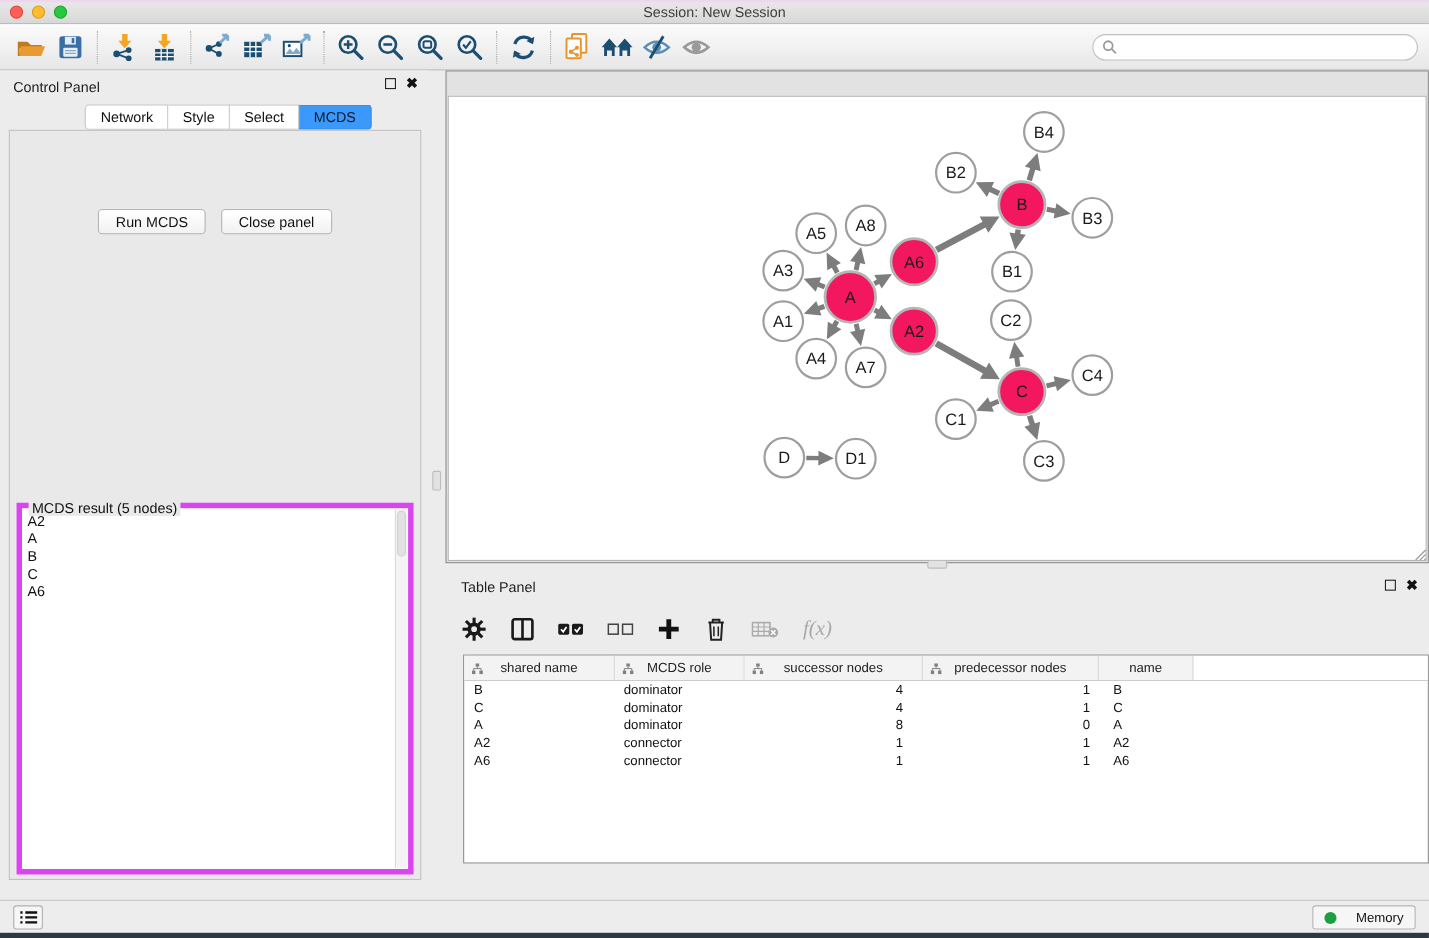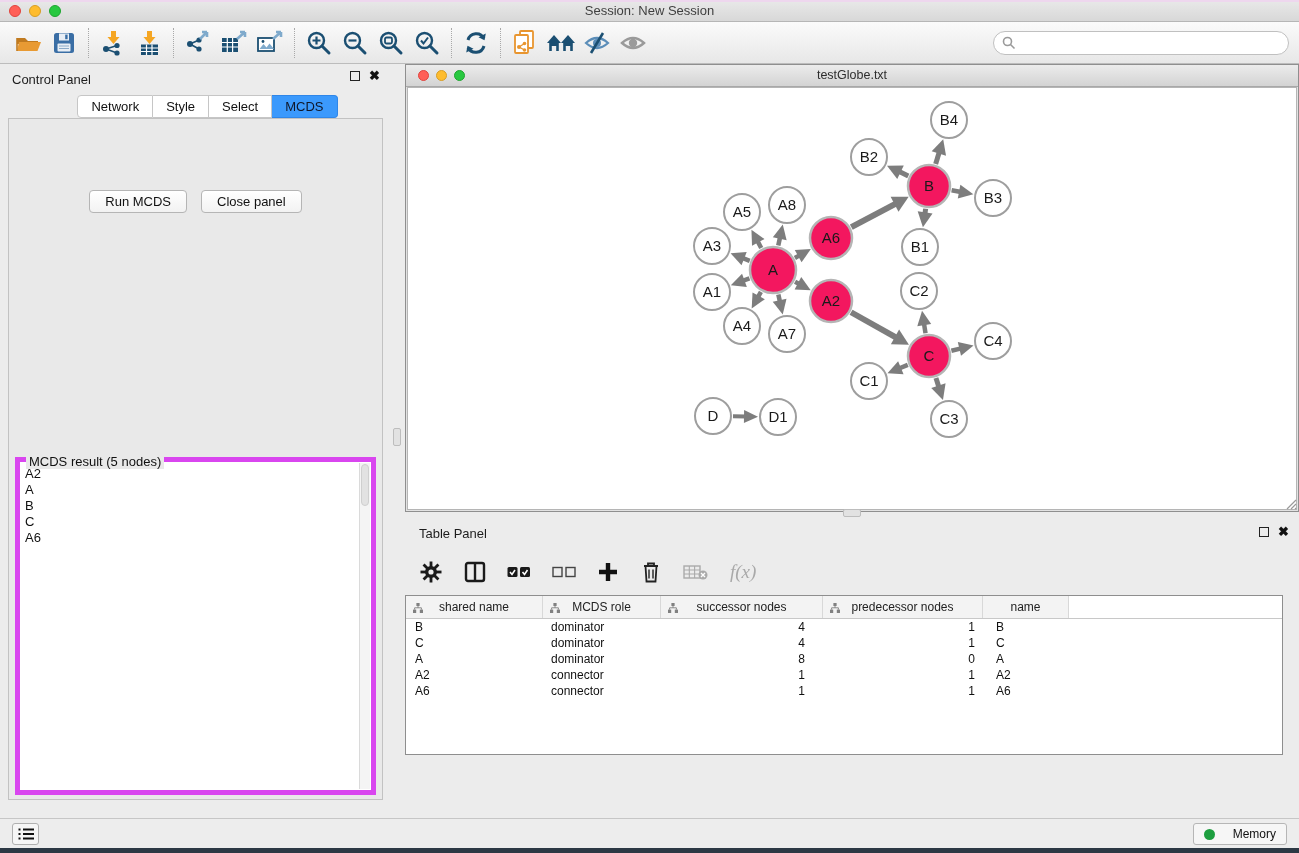--- a/index.html
+++ b/index.html
@@ -69,21 +69,21 @@
   #nw-titlebar .title { width:100%; text-align:center; font-size:12.5px; color:#2d2d2d; line-height:21px; }
   .tl-sm { width:11px; height:11px; border-radius:50%; position:absolute; top:5px; }
   #nw-canvas { position:absolute; left:1px; top:22px; right:1px; bottom:1px; background:#fff; border:1px solid #b5b5b5; }
   #resize-grip { position:absolute; right:1px; bottom:1px; width:14px; height:14px; }
 
   
   #table-panel { left:405px; top:520px; width:894px; height:298px; background:#ececec; }
   #tp-toolbar { position:absolute; left:14px; top:34px; height:36px; display:flex; align-items:center; gap:21px; }
   .tp-btn { display:flex; align-items:center; justify-content:center; height:30px; }
   #fx-label { font-family:"Liberation Serif", serif; font-style:italic; font-size:19px; color:#a9a9a9; }
-  #node-table { position:absolute; left:0; top:75px; width:878px; height:160px; background:#fff;
+  #node-table { position:absolute; left:16px; top:75px; width:878px; height:190px; background:#fff;
     border:1px solid #8e8e8e; overflow:hidden; }
   #nt-header { display:flex; height:23px; border-bottom:1px solid #c8c8c8; }
   .th { background:#f3f3f3; border-right:1px solid #d8d8d8; display:flex; align-items:center; justify-content:center; gap:5px;
     font-size:12px; color:#222; position:relative; }
   .th .lbl { white-space:nowrap; }
   .th-icon { position:absolute; left:7px; top:7px; }
   #nt-header .filler { flex:1; background:#fff; }
   .tr { display:flex; height:16px; align-items:center; }
   .td { font-size:12px; color:#111; white-space:nowrap; overflow:hidden; }
   .td.a-left { text-align:left; }
@@ -276,26 +276,20 @@
           <span class="thumb"></span>
         </div>
     </div>
   </div>
 </div>
 
 <div class="abs v-grip"></div>
 <div class="abs h-grip"></div>
 
 <div id="network-window" class="abs">
-  <div id="nw-titlebar">
-    <span class="tl-sm" style="left:12px;background:#ff5f57;border:0.5px solid #e0443e"></span>
-    <span class="tl-sm" style="left:30px;background:#febc2e;border:0.5px solid #d89e24"></span>
-    <span class="tl-sm" style="left:48px;background:#28c840;border:0.5px solid #1da62f"></span>
-    <div class="title">testGlobe.txt</div>
-  </div>
   <div id="nw-canvas">
     <svg id="graph-svg" width="890" height="422" viewBox="0 0 890 422">
         <g>
           <line x1="353.21556822031954" y1="159.95170828317853" x2="349.3197613135846" y2="152.6627792318679" stroke="#7d7d7d" stroke-width="4.5"></line>
           <polygon points="343.42754542374433,141.63863337345717 356.48013412010266,151.10343280734372 344.04489759181536,157.7498523310835" fill="#7d7d7d"></polygon>
         </g>
         <g>
           <line x1="370.26390189862724" y1="157.56045547065926" x2="372.15692753178456" y2="148.77140788814296" stroke="#7d7d7d" stroke-width="4.5"></line>
           <polygon points="374.7888784810982,136.55163562347258 378.6277669371685,152.2109917859031 364.84386382262034,149.24215111507732" fill="#7d7d7d"></polygon>
         </g>

